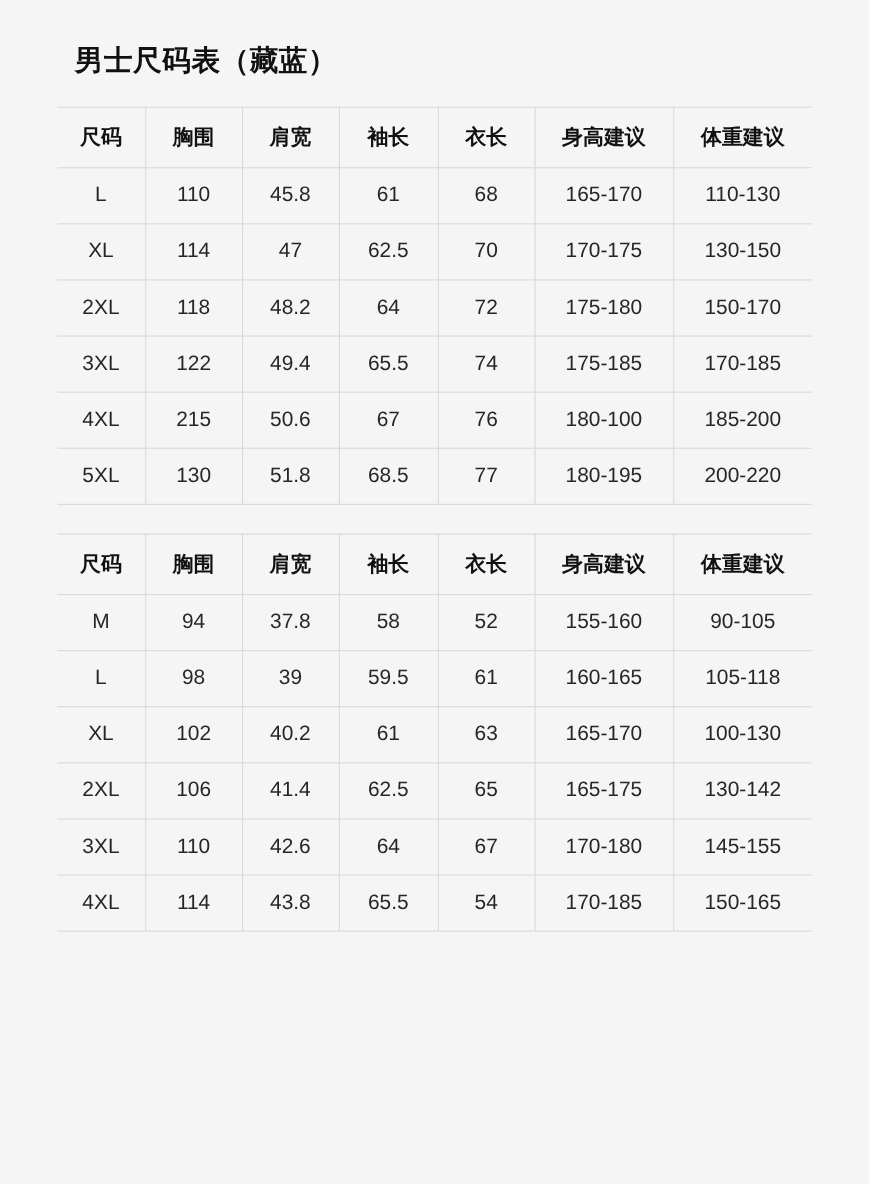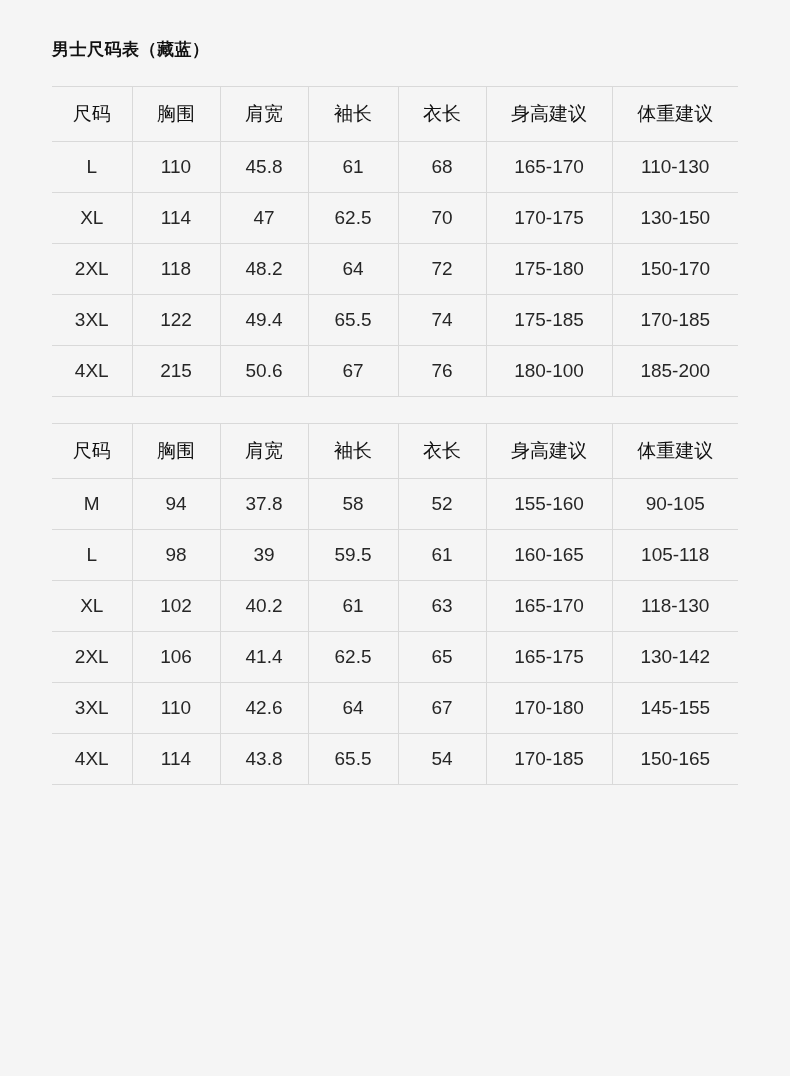--- a/index.html
+++ b/index.html
@@ -19,25 +19,26 @@
     height: 1076px;
     background: #f5f5f5;
     box-sizing: border-box;
     padding: 0 52px;
     position: relative;
   }
   .section {
     position: relative;
   }
   .section-title {
-    font-size: 17px;
+    font-size: 26px;
     font-weight: bold;
     letter-spacing: 0.5px;
     color: #111;
     line-height: 1.2;
+    margin-left: 16px;
   }
   .sec-men .section-title {
     padding-top: 40px;
   }
   .sec-women .section-title {
     padding-top: 37px;
   }
   table.size-table {
     width: 686px;
     border-collapse: collapse;
@@ -51,21 +52,21 @@
     color: #262626;
     border-bottom: 1px solid #d9d9d9;
     border-right: 1px solid #d9d9d9;
     height: 50px;
     padding: 0;
     font-weight: normal;
     vertical-align: middle;
     white-space: nowrap;
   }
   table.size-table th {
-    font-weight: normal;
+    font-weight: bold;
     font-size: 19px;
     color: #111;
     border-top: 1px solid #d9d9d9;
     height: 54px;
   }
   table.size-table tr th:first-child,
   table.size-table tr td:first-child {
     border-left: none;
   }
   table.size-table tr th:last-child,
@@ -148,20 +149,29 @@
         </tr>
         <tr>
           <td>4XL</td>
           <td>215</td>
           <td>50.6</td>
           <td>67</td>
           <td>76</td>
           <td>180-100</td>
           <td>185-200</td>
         </tr>
+        <tr>
+          <td>5XL</td>
+          <td>130</td>
+          <td>51.8</td>
+          <td>68.5</td>
+          <td>77</td>
+          <td>180-195</td>
+          <td>200-220</td>
+        </tr>
       </tbody>
     </table>
   </div>
 
   <div class="section sec-women">
     <table class="size-table">
       <colgroup>
         <col class="c0">
           <col class="c1">
           <col class="c2">
@@ -200,21 +210,21 @@
           <td>160-165</td>
           <td>105-118</td>
         </tr>
         <tr>
           <td>XL</td>
           <td>102</td>
           <td>40.2</td>
           <td>61</td>
           <td>63</td>
           <td>165-170</td>
-          <td>118-130</td>
+          <td>100-130</td>
         </tr>
         <tr>
           <td>2XL</td>
           <td>106</td>
           <td>41.4</td>
           <td>62.5</td>
           <td>65</td>
           <td>165-175</td>
           <td>130-142</td>
         </tr>

